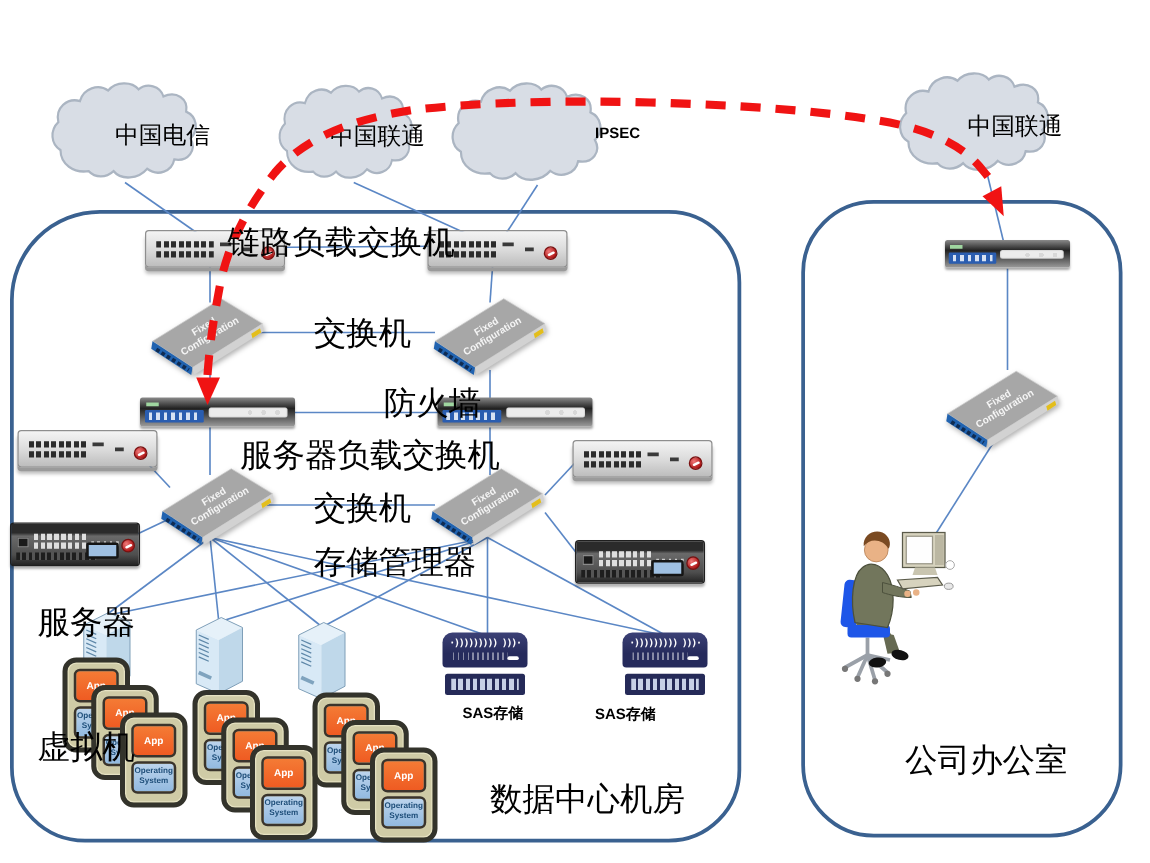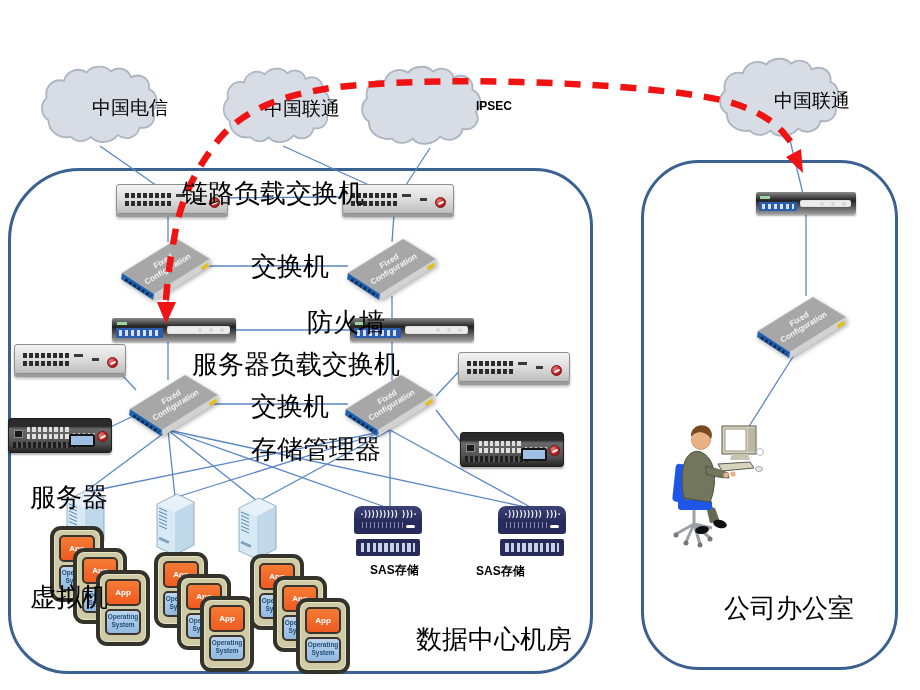--- a/index.html
+++ b/index.html
@@ -453,16 +453,16 @@
   <span class="lbl" style="left:182px; top:176px;">链路负载交换机</span>
   <span class="lbl" style="left:251px; top:249px;">交换机</span>
   <span class="lbl" style="left:267px; top:305px;margin-left:40px;">防火墙</span>
   <span class="lbl" style="left:192px; top:347px;">服务器负载交换机</span>
   <span class="lbl" style="left:251px; top:389px;">交换机</span>
   <span class="lbl" style="left:213px; top:432px;margin-left:38px;">存储管理器</span>
   <span class="lbl" style="left:30px;  top:480px;">服务器</span>
   <span class="lbl" style="left:30px;  top:580px;">虚拟机</span>
   <span class="lbl lbl-sans" style="left:370px; top:562px;">SAS存储</span>
   <span class="lbl lbl-sans" style="left:476px; top:563px;">SAS存储</span>
-  <span class="lbl" style="left:416px; top:622px;">数据中心机房</span>
+  <span class="lbl" style="left:392px; top:622px;">数据中心机房</span>
   <span class="lbl" style="left:724px; top:591px;">公司办公室</span>
 
 </div>
 
 </body></html>

